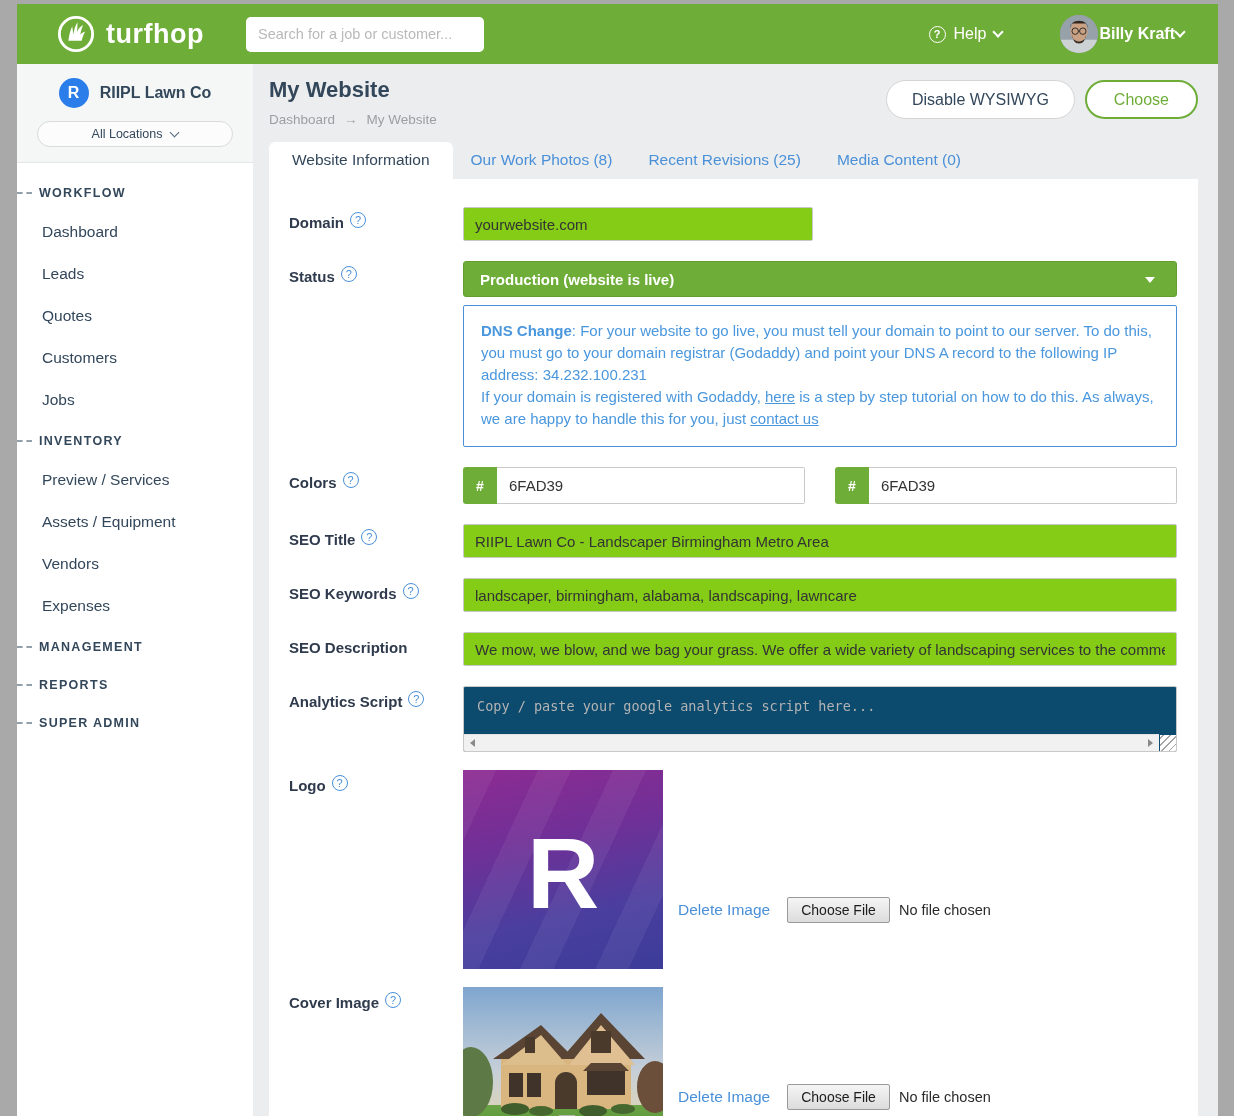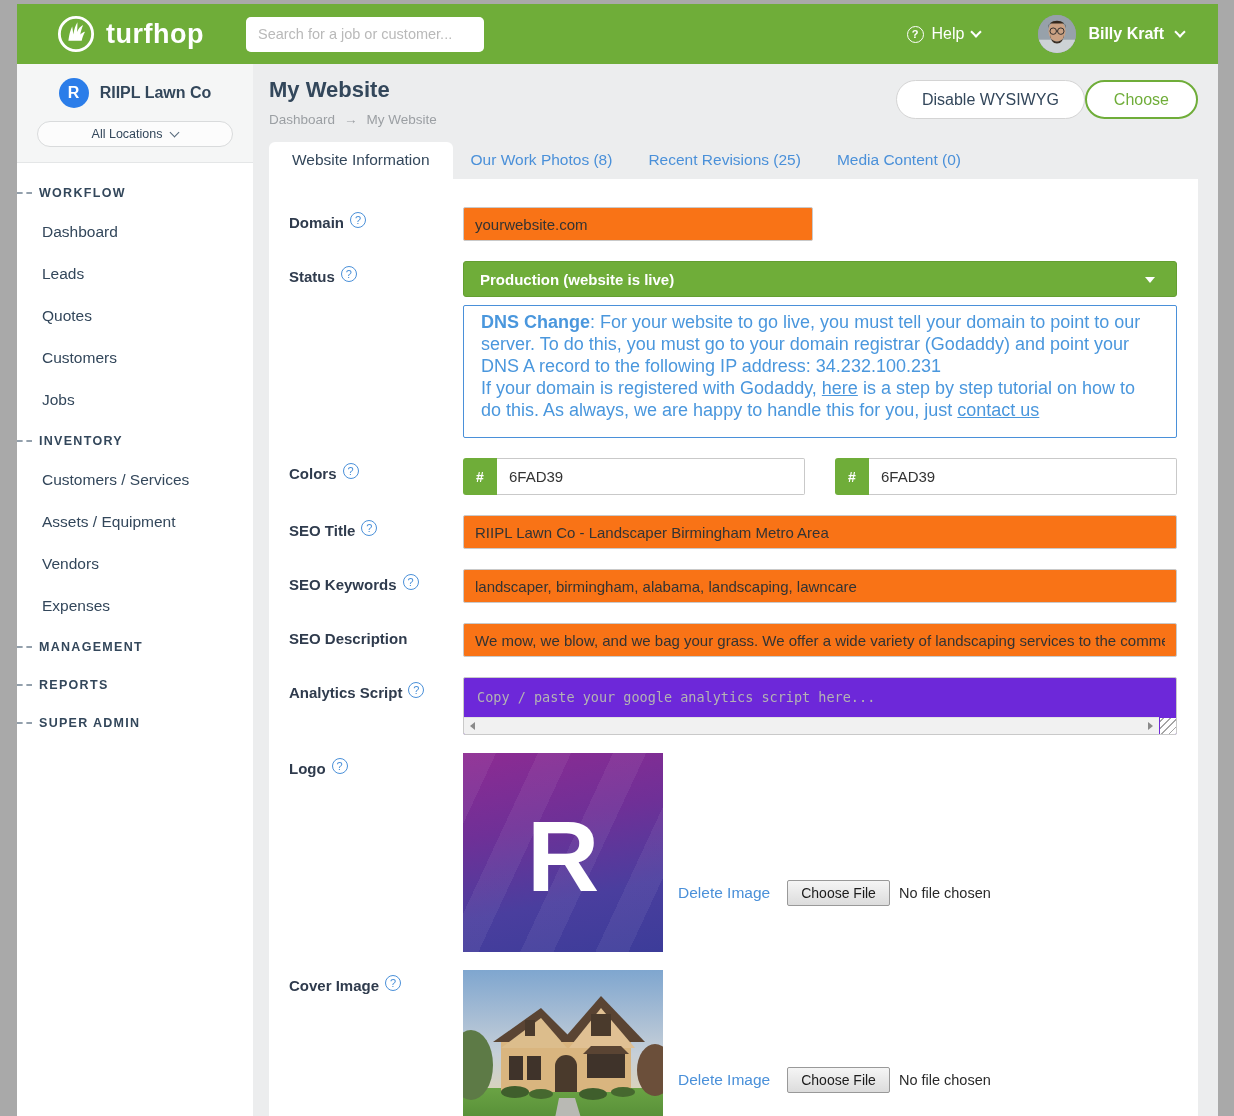--- a/index.html
+++ b/index.html
@@ -23,21 +23,21 @@
   .brand-icon { width:38px; height:38px; }
   .brand-name { color:#fff; font-size:27px; font-weight:bold; letter-spacing:.5px; }
   .searchbox { margin-left:42px; width:238px; height:35px; border:none; border-radius:5px; background:#fff;
     padding:0 12px; font-size:14.5px; color:#444; font-family:"Liberation Sans",sans-serif;
     box-shadow:0 0 0 2px rgba(255,255,255,.35) inset; outline:none; }
   .searchbox::placeholder { color:#b9b9b9; }
   .topbar-spacer { flex:1; }
   .help-wrap { display:flex; align-items:center; gap:8px; color:#fff; font-size:16px; cursor:pointer; margin-right:58px; }
   .help-q { width:17px; height:17px; border:1.5px solid #fff; border-radius:50%; font-size:11px; line-height:14px; text-align:center; color:#fff; font-weight:bold; }
   .chev { width:8px; height:8px; border-right:2px solid #fff; border-bottom:2px solid #fff; transform:rotate(45deg); margin-top:-4px; }
-  .user-wrap { display:flex; align-items:center; gap:12px; color:#fff; font-size:16px; font-weight:bold; cursor:pointer; }
+  .user-wrap { display:flex; align-items:center; gap:1px; color:#fff; font-size:16px; font-weight:bold; cursor:pointer; }
   .avatar { width:38px; height:38px; border-radius:50%; overflow:hidden; background:#8e99a4; flex:none; }
 
   
   .shell { flex:1; display:flex; min-height:0; }
 
   
   .sidebar { width:236px; background:#fff; flex:none; display:flex; flex-direction:column; }
   .company { background:#f5f6f6; border-bottom:1px solid #e4e6e7; padding:14px 16px 15px; }
   .company-row { display:flex; align-items:center; gap:11px; justify-content:center; }
   .company-logo { width:30px; height:30px; border-radius:50%; background:#2b7de9; color:#fff; font-size:16px; font-weight:bold; display:flex; align-items:center; justify-content:center; }
@@ -50,59 +50,59 @@
   .nav-dash { width:15px; height:0; border-top:2px dashed #93a0ac; flex:none; }
   .nav-section-label { margin-left:7px; font-size:12.5px; font-weight:bold; letter-spacing:1.3px; color:#33475b; }
   .nav-item { height:42px; display:flex; align-items:center; padding-left:25px; font-size:15.5px; color:#33475b; cursor:pointer; }
 
   
   .main { flex:1; padding:13px 20px 0 16px; min-width:0; }
   .page-head { display:flex; justify-content:space-between; align-items:flex-start; }
   .page-title { font-size:22px; font-weight:bold; color:#33475b; }
   .breadcrumb { margin-top:9px; font-size:13.5px; color:#9b9fa3; display:flex; gap:9px; align-items:center; }
   .crumb { cursor:pointer; }
-  .head-actions { display:flex; margin-top:3px; }
+  .head-actions { display:flex; gap:10px; margin-top:3px; }
   .btn-pill { height:39px; border-radius:20px; background:#fff; border:1px solid #d4d4d4; color:#33475b;
     font-size:16px; padding:0 25px; cursor:pointer; font-family:"Liberation Sans",sans-serif; }
   .btn-preview { border:2px solid #6fad39; color:#6fad39; padding:0 27px; }
 
   .tabs { display:flex; margin-top:15px; align-items:flex-end; }
   .tab { padding:9px 18px 10px; font-size:15.5px; color:#4a90d9; cursor:pointer; }
   .tab.active { background:#fff; color:#33475b; border-radius:6px 6px 0 0; padding:9px 23px 10px; }
 
   .panel { background:#fff; padding:28px 21px 40px 20px; min-height:980px; }
 
   .row { display:flex; margin-bottom:20px;justify-content:flex-end; }
   .row-label { width:174px; flex:none; padding-top:7px; font-size:15px; font-weight:bold; color:#2f3b4d; display:flex; align-items:flex-start; gap:6px; }
   .help-icon { width:16px; height:16px; border:1px solid #4a90d9; border-radius:50%; color:#4a90d9; font-size:11px; line-height:14px;
     text-align:center; font-weight:normal; flex:none; margin-top:-2px; cursor:pointer; }
   .row-field { flex:1; min-width:0; }
 
   .txt-input { height:34px; border:1px solid #c9c9c9; border-radius:2px; padding:0 11px; font-size:15px; color:#333;
-    font-family:"Liberation Sans",sans-serif; width:100%; outline:none; background:#f97316; }
+    font-family:"Liberation Sans",sans-serif; width:100%; outline:none; background:#84cc16; }
   .w350 { width:350px; }
 
   .status-select { height:36px; background:#6fad39; border:1px solid #649e31; border-radius:3px; color:#fff; font-weight:bold;
     font-size:15px; display:flex; align-items:center; padding:0 16px; position:relative; cursor:pointer; }
   .status-caret { position:absolute; right:21px; top:15px; width:0; height:0;
     border-left:5px solid transparent; border-right:5px solid transparent; border-top:6px solid #fff; }
 
-  .dns-box { border:1px solid #4a90d9; border-radius:2px; padding:5px 17px 16px; color:#4a97dd; font-size:18px; line-height:22px; }
+  .dns-box { border:1px solid #4a90d9; border-radius:2px; padding:14px 17px 16px; color:#4a97dd; font-size:15px; line-height:22px; }
   .dns-box p + p { }
   .dns-box a { color:#4a97dd; text-decoration:underline; cursor:pointer; }
   .dns-bold { font-weight:bold; }
 
   .colors-wrap { display:flex; gap:30px; }
   .color-group { flex:1; display:flex; }
   .color-hash { width:34px; height:37px; background:#6fad39; border-radius:3px 0 0 3px; color:#fff; font-size:14px; font-weight:bold;
     display:flex; align-items:center; justify-content:center; flex:none; }
   .color-input { flex:1; height:37px; border:1px solid #c9c9c9; border-left:none; border-radius:0 2px 2px 0; padding:0 12px;
     font-size:15px; color:#333; font-family:"Liberation Sans",sans-serif; outline:none; min-width:0; }
 
-  .fake-ta { position:relative; height:58px; border:1px solid #c9c9c9; border-radius:2px; background:#6d28d9; overflow:hidden; }
+  .fake-ta { position:relative; height:66px; border:1px solid #c9c9c9; border-radius:2px; background:#0c4a6e; overflow:hidden; }
   .ta-ph { padding:11px 13px; font-family:"DejaVu Sans Mono", monospace; font-size:13.5px; color:#b3b3b3; white-space:nowrap; }
   .ta-scroll { position:absolute; left:0; bottom:0; right:17px; height:17px; background:#f1f1f1; border-top:1px solid #e2e2e2; }
   .ta-arrow { position:absolute; top:4px; width:0; height:0; border-top:4.5px solid transparent; border-bottom:4.5px solid transparent; }
   .ta-arrow.left { left:6px; border-right:5px solid #8a8a8a; }
   .ta-arrow.right { right:6px; border-left:5px solid #8a8a8a; }
   .ta-grip { position:absolute; right:0; bottom:0; width:16px; height:16px;
     background:repeating-linear-gradient(135deg, #fff 0 2px, #a5a5a5 2px 3px, #fff 3px 5px); }
 
   .img-row { align-items:flex-start; }
   .logo-img { width:200px; height:199px; position:relative; flex:none; cursor:pointer;
@@ -194,21 +194,21 @@
           </div>
         <div class="nav-item">
             <span>Jobs</span>
           </div>
 
         <div class="nav-section">
           <span class="nav-dash"></span>
           <span class="nav-section-label">INVENTORY</span>
         </div>
         <div class="nav-item">
-            <span>Customers / Services</span>
+            <span>Preview / Services</span>
           </div>
         <div class="nav-item">
             <span>Assets / Equipment</span>
           </div>
         <div class="nav-item">
             <span>Vendors</span>
           </div>
         <div class="nav-item">
             <span>Expenses</span>
           </div>

